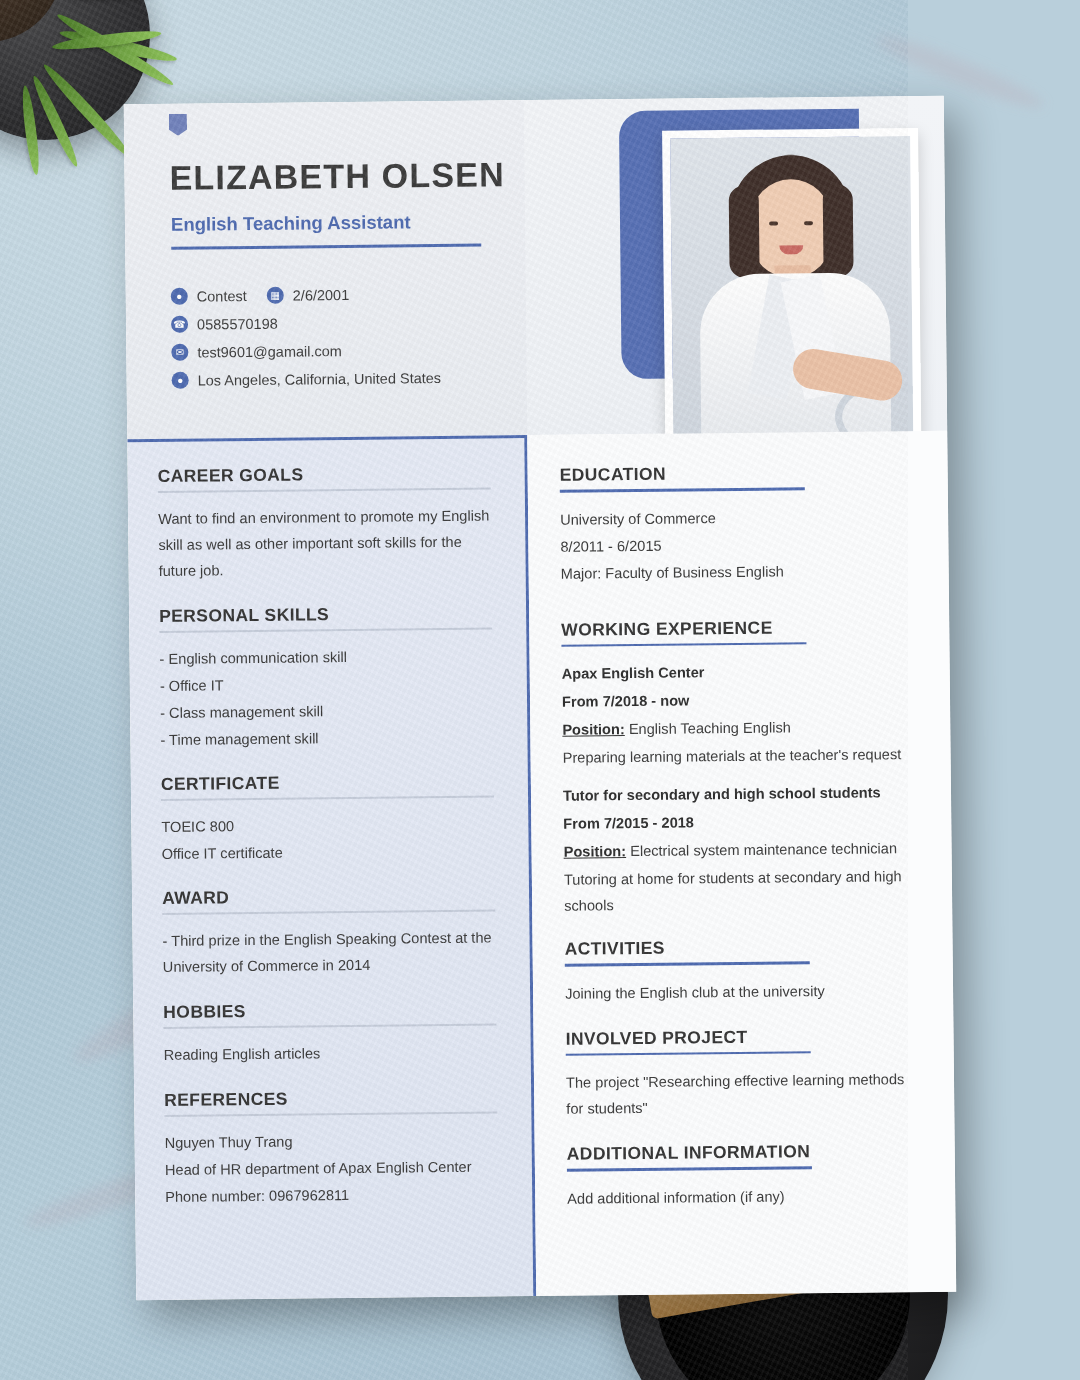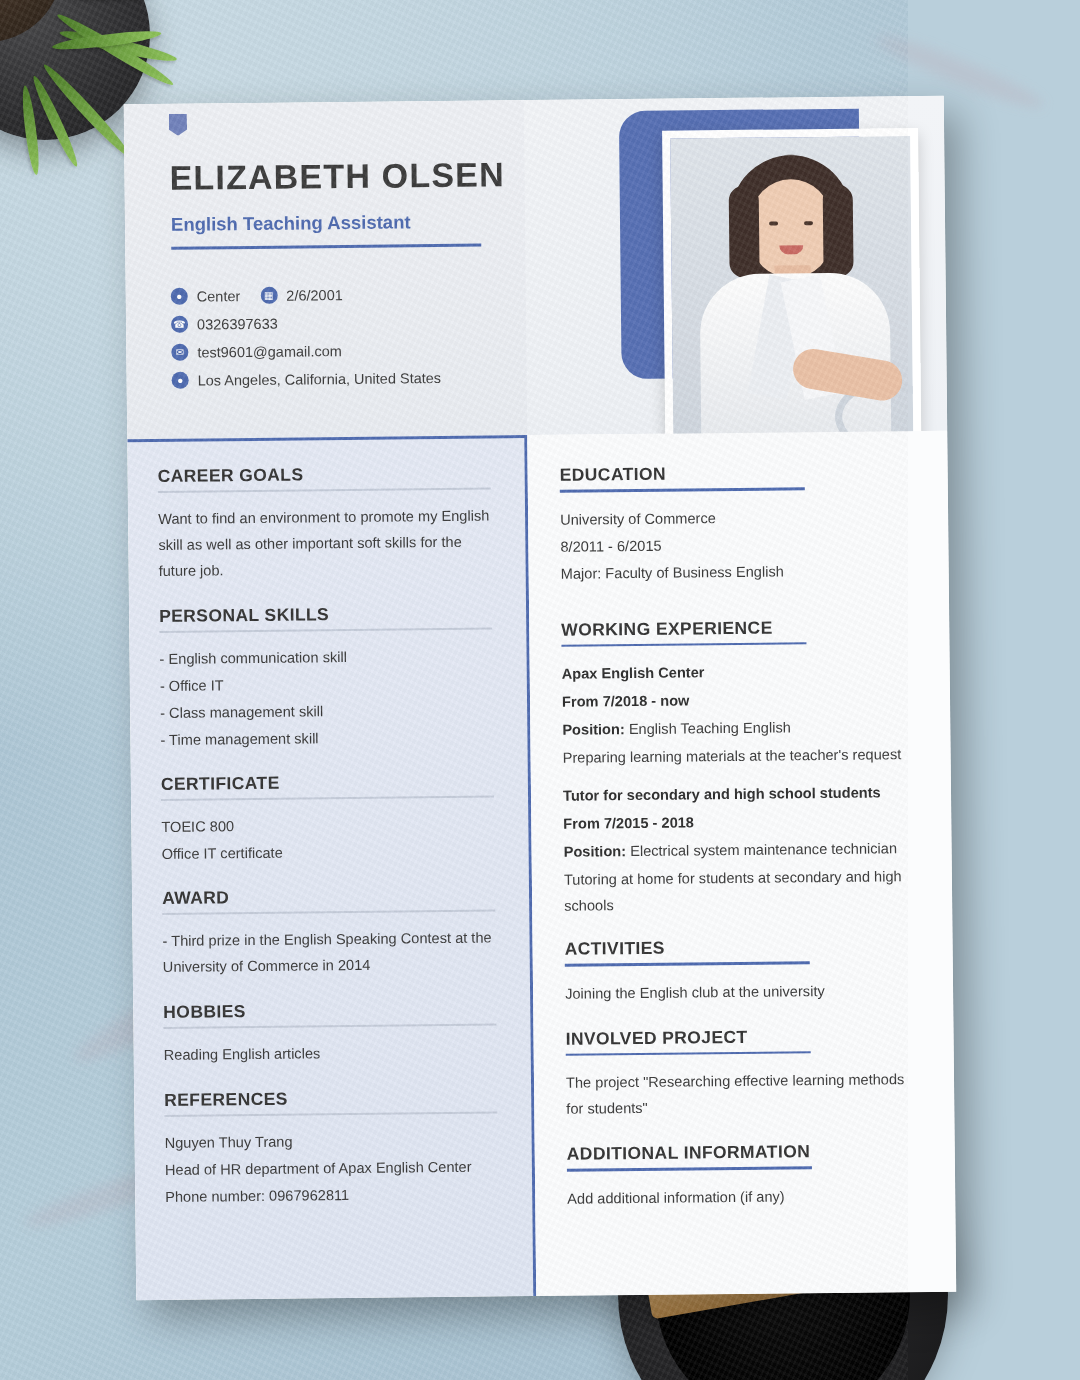--- a/index.html
+++ b/index.html
@@ -373,21 +373,21 @@
     width: 245px;
   }
   .sec-gap { height: 20px; }
   p.body {
     margin: 0 0 2px 0;
     font-size: 14.6px;
     line-height: 26px;
     color: #3b3b3b;
   }
   p.body.strong { font-weight: bold; color: #2f2f2f; }
-  .lbl { font-weight: bold; color: #2f2f2f; }
+  .lbl { font-weight: bold; color: #2f2f2f; text-decoration: underline; }
   .list p { margin: 0; font-size: 14.6px; line-height: 27px; color: #3b3b3b; }
   .block { margin-bottom: 12px; }
 </style>
 </head>
 <body>
 
 <div class="scene">
 
   <div class="vein" style="left:60px;top:980px;width:260px;height:36px;transform:rotate(-28deg);"></div>
   <div class="vein" style="left:20px;top:1180px;width:200px;height:26px;transform:rotate(-18deg);"></div>
@@ -429,32 +429,32 @@
 
       <div class="name">ELIZABETH OLSEN</div>
       <div class="job-title">English Teaching Assistant</div>
       <div class="title-rule"></div>
 
       <div class="contacts">
         <div class="crow">
           <span class="cicon">
               <span>●</span>
             </span>
-          <span>Center</span>
+          <span>Contest</span>
           <span class="sep-dot"></span>
           <span class="cicon">
               <span>▦</span>
             </span>
           <span>2/6/2001</span>
         </div>
         <div class="crow">
           <span class="cicon">
               <span>☎</span>
             </span>
-          <span>0326397633</span>
+          <span>0585570198</span>
         </div>
         <div class="crow">
           <span class="cicon">
               <span>✉</span>
             </span>
           <span>test9601@gamail.com</span>
         </div>
         <div class="crow">
           <span class="cicon">
               <span>●</span>

